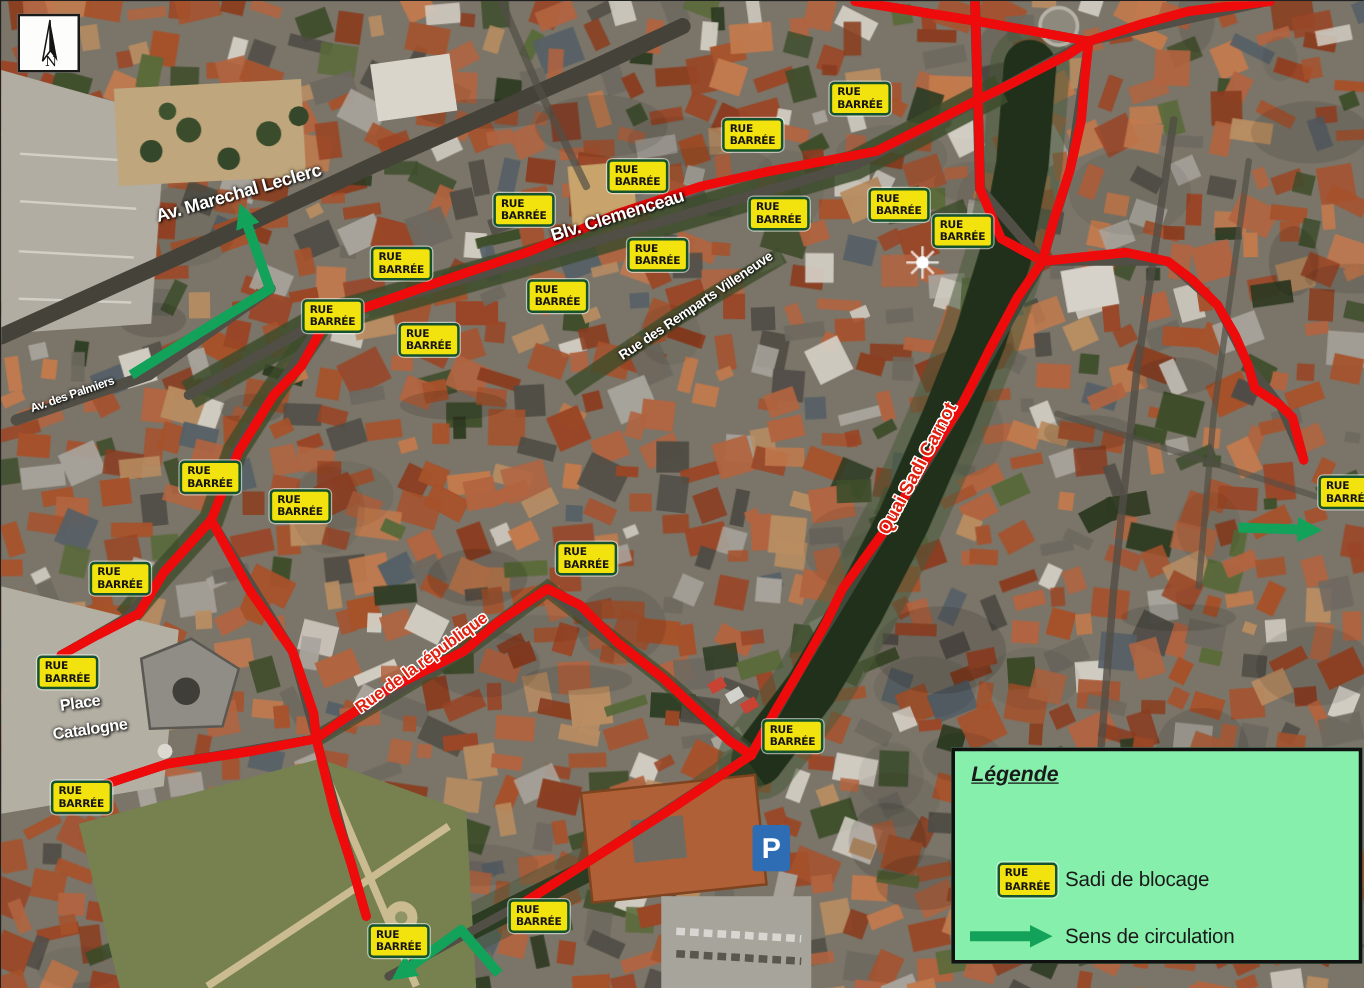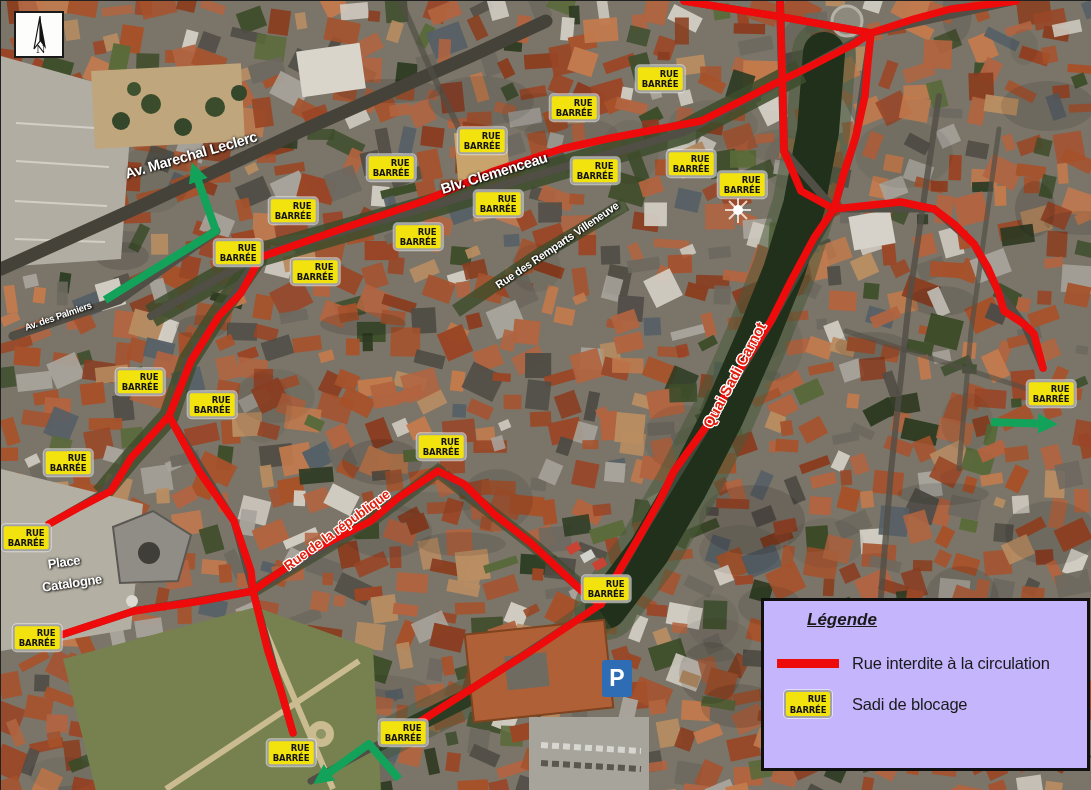--- a/index.html
+++ b/index.html
@@ -8,25 +8,26 @@
   html,body{margin:0;padding:0;background:#444;}
   #stage{
     position:relative;width:1091px;height:790px;overflow:hidden;
     border:1px solid #222;background:#7b7569;
     font-family:"Liberation Sans",sans-serif;
   }
   #basemap{position:absolute;left:0;top:0;}
   
   .badge{
     position:absolute;transform:translate(-50%,-50%);
-    background:var(--yellow);border:2px solid #a3a3a3;border-radius:4px;
-    padding:2px 4px 1px 4px;text-align:right;color:#141414;
+    background:var(--yellow);border:2px solid #14532d;border-radius:4px;
+    padding:2px 4px 1px 4px;text-align:left;color:#141414;
     font-weight:bold;font-size:8.5px;line-height:1.2;letter-spacing:-0.2px;
     font-family:"DejaVu Sans",sans-serif;white-space:nowrap;
     box-shadow:0 0 0 1px rgba(255,255,255,.55);
+    margin-left:28px;
   }
   .badge span{display:block;}
   .badge-static{position:static;transform:none;display:inline-block;}
   
   .slabel{
     position:absolute;white-space:nowrap;font-weight:bold;
     font-family:"Liberation Sans",sans-serif;letter-spacing:-0.3px;
   }
   .slabel.white{color:#fff;text-shadow:0 0 3px rgba(0,0,0,.95),1px 1px 2px rgba(0,0,0,.85);}
   .slabel.red{color:var(--redtext);
@@ -40,23 +41,22 @@
   
   #parking{
     position:absolute;left:601px;top:659px;width:30px;height:37px;
     background:#2e6db4;border-radius:3px;color:#fff;font-weight:bold;
     font-size:23px;display:flex;align-items:center;justify-content:center;
     font-family:"Liberation Sans",sans-serif;
   }
   
   #legend{
     position:absolute;left:760px;top:597px;width:329px;height:173px;
-    background:#c4b5fd;border:3px solid #111;box-sizing:border-box;
+    background:#86efac;border:3px solid #111;box-sizing:border-box;
     color:#1a1a1a;
-    padding-left:30px;
   }
   .legend-title{
     margin:9px 0 0 13px;font-size:17px;font-weight:bold;font-style:italic;
     text-decoration:underline;
   }
   .legend-row{position:absolute;left:0;width:100%;height:34px;display:flex;align-items:center;}
   .legend-row .swatch{width:88px;display:flex;justify-content:center;align-items:center;flex:none;}
   .legend-label{font-size:16.5px;letter-spacing:-0.2px;}
   .red-bar{display:inline-block;width:62px;height:9px;background:var(--red);}
   .row1{top:45px;} .row2{top:86px;} .row3{top:131px;}
@@ -1572,29 +1572,32 @@
       <text x="20" y="40" font-size="11" font-family="DejaVu Serif, serif" fill="#141414">N</text>
     </svg>
   </div>
 
   <div id="parking">
     <span>P</span>
   </div>
 
   <div id="legend">
     <div class="legend-title">Légende</div>
-    <div class="legend-row row1">
-      <span class="swatch">
-          <span class="red-bar js-red-bg" style="background: rgb(238, 11, 11);"></span>
-        </span>
-      <span class="legend-label">Rue interdite à la circulation</span>
-    </div>
     <div class="legend-row row2">
       <span class="swatch">
         <span class="badge badge-static">
           <span>RUE</span>
           <span>BARRÉE</span>
         </span>
       </span>
       <span class="legend-label">Sadi de blocage</span>
     </div>
+    <div class="legend-row row3">
+      <span class="swatch">
+        <svg width="72" height="20">
+          <line x1="4" y1="10" x2="52" y2="10" stroke="#13a259" stroke-width="8" class="js-green-stroke"></line>
+          <polygon points="52,1 70,10 52,19" fill="#13a259" class="js-green-fill"></polygon>
+        </svg>
+      </span>
+      <span class="legend-label">Sens de circulation</span>
+    </div>
   </div>
 </div>
 
 </body></html>

